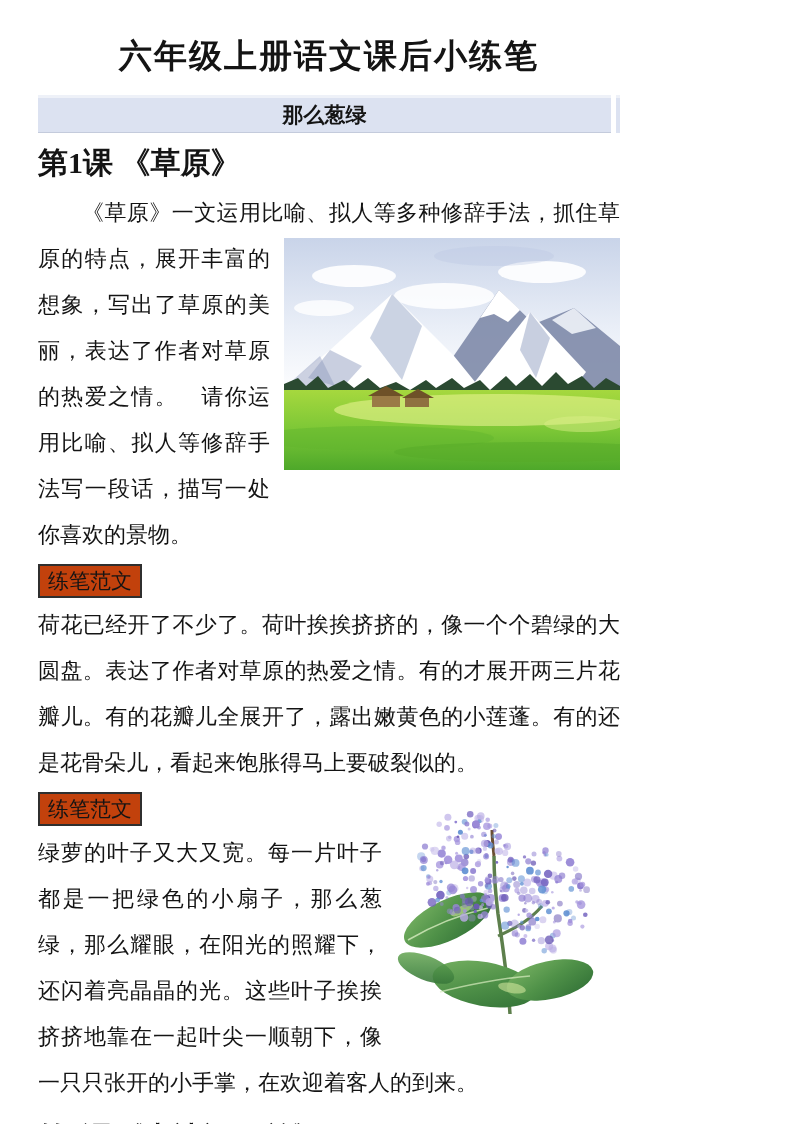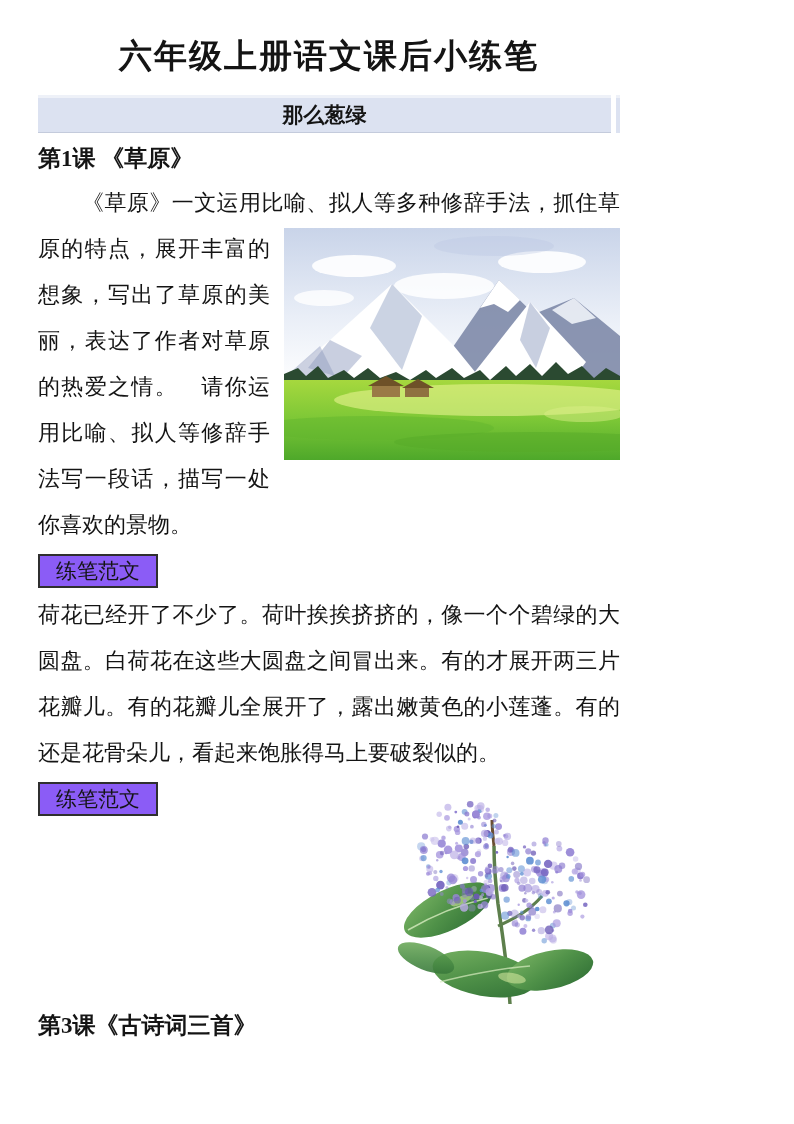--- a/index.html
+++ b/index.html
@@ -14,26 +14,26 @@
     margin:0 0 16px;letter-spacing:2px;
   }
   .banner-row{display:flex;height:38px;margin:0 0 10px;}
   .banner-main{
     flex:1;background:#dce2f1;border-top:3px solid #eef1f8;
     box-shadow:inset 0 -1px 0 #c4cbdc;
     text-align:center;font-size:21px;font-weight:bold;line-height:34px;
   }
   .banner-gap{width:5px;background:#ffffff;}
   .banner-strip{width:4px;background:#dce2f1;border-top:3px solid #eef1f8;}
-  h2{font-size:23px;font-weight:bold;margin:10px 0 6px;}
+  h2{font-size:30px;font-weight:bold;margin:10px 0 6px;}
   p{margin:0;font-size:22px;line-height:46px;text-align:justify;}
   .indent{text-indent:2em;}
   .box{
-    display:inline-block;border:2px solid #2f2f2f;background:#8b5cf6;
-    padding:0 16px;font-size:21px;line-height:30px;margin:6px 0 4px;
+    display:inline-block;border:2px solid #2f2f2f;background:#c2410c;
+    padding:0 8px;font-size:21px;line-height:30px;margin:6px 0 4px;
   }
   .float-spacer{float:right;width:0;height:48px;}
   .img{float:right;clear:right;display:block;}
   .mountain{width:336px;height:232px;margin:0 0 2px 14px;}
   .lilac{width:228px;height:232px;margin:0 0 2px 10px;}
   .clear{clear:both;margin-top:12px;}
 </style>
 </head>
 <body>
 
@@ -98,21 +98,21 @@
       <g>
         <path d="M84,158 L102,148 L120,158 Z" fill="#6e5128"></path>
         <rect x="88" y="158" width="28" height="11" fill="#9a7a46"></rect>
         <path d="M118,160 L134,151 L150,160 Z" fill="#6e5128"></path>
         <rect x="121" y="160" width="24" height="9" fill="#8f7140"></rect>
       </g>
     </svg>
 
     <p class="indent">《草原》一文运用比喻、拟人等多种修辞手法，抓住草原的特点，展开丰富的想象，写出了草原的美丽，表达了作者对草原的热爱之情。　请你运用比喻、拟人等修辞手法写一段话，描写一处你喜欢的景物。</p>
     <div class="box">练笔范文</div>
-    <p>荷花已经开了不少了。荷叶挨挨挤挤的，像一个个碧绿的大圆盘。白荷花在这些大圆盘之间冒出来。有的才展开两三片花瓣儿。有的花瓣儿全展开了，露出嫩黄色的小莲蓬。有的还是花骨朵儿，看起来饱胀得马上要破裂似的。</p>
+    <p>荷花已经开了不少了。荷叶挨挨挤挤的，像一个个碧绿的大圆盘。表达了作者对草原的热爱之情。有的才展开两三片花瓣儿。有的花瓣儿全展开了，露出嫩黄色的小莲蓬。有的还是花骨朵儿，看起来饱胀得马上要破裂似的。</p>
   </div>
 
 
   <div class="flow">
 
     <svg class="img lilac" viewBox="0 0 228 232" xmlns="http://www.w3.org/2000/svg">
       <defs>
         <linearGradient id="leaf" x1="0" y1="0" x2="1" y2="1">
           <stop offset="0" stop-color="#7ab464"></stop>
           <stop offset="0.5" stop-color="#4f9148"></stop>
@@ -404,17 +404,18 @@
           <circle cx="124.0" cy="144.7" r="1.5" fill="#c7bcea" opacity="0.86"></circle>
           <circle cx="113.1" cy="139.7" r="4.1" fill="#5d8ed2" opacity="0.56"></circle>
           <circle cx="165.8" cy="132.4" r="4.1" fill="#6a59b5" opacity="0.55"></circle>
           <circle cx="134.6" cy="124.6" r="1.8" fill="#c7bcea" opacity="0.78"></circle>
           <circle cx="152.2" cy="164.7" r="2.7" fill="#5d8ed2" opacity="0.53"></circle>
           <circle cx="179.3" cy="102.9" r="2.8" fill="#5d8ed2" opacity="0.66"></circle>
         </g>
     </svg>
 
     <div class="box">练笔范文</div>
+    <p>绿萝的叶子又大又宽。每一片叶子都是一把绿色的小扇子，那么葱绿，那么耀眼，在阳光的照耀下，还闪着亮晶晶的光。这些叶子挨挨挤挤地靠在一起叶尖一顺朝下，像一只只张开的小手掌，在欢迎着客人的到来。</p>
   </div>
 
   <h2 class="clear">第3课《古诗词三首》</h2>
 
 </div>
 
 </body></html>

